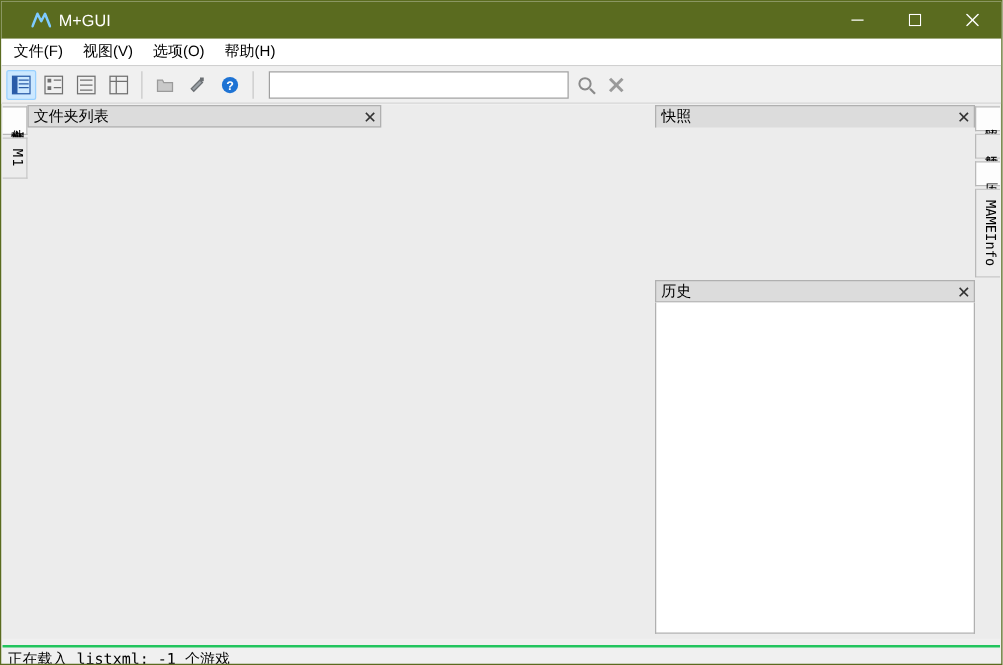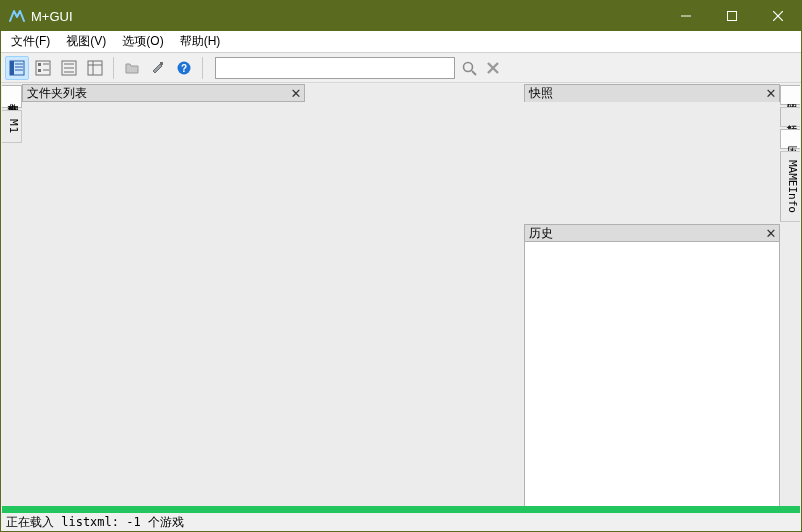--- a/index.html
+++ b/index.html
@@ -13,21 +13,21 @@
     position: relative;
     overflow: hidden;
   }
 
   
   .titlebar {
     height: 30px;
     background: #5a6b1f;
     color: #fff;
     display: flex; align-items: center;
-    padding-left: 8px;
+    padding-left: 24px;
   }
   .titlebar .appicon { width: 16px; height: 16px; margin-right: 6px; }
   .titlebar .title { font-size: 13px; flex: 0 0 auto; }
   .titlebar .spacer { flex: 1; }
   .winbtns { display: flex; height: 100%; }
   .winbtn {
     width: 46px; height: 30px;
     display: flex; align-items: center; justify-content: center;
     color: #fff;
   }
@@ -169,23 +169,23 @@
   
   #pane-folders {
     border: none;
   }
   #pane-folders .pane-header { border:1px solid #b0b0b0; }
 
   
   .statusbar {
     position: absolute;
     left: 1px; right: 1px; bottom: 1px;
-    height: 24px;
+    height: 14px;
     background: #f0f0f0;
-    border-top: 7px solid #22c55e;
+    border-top: 2px solid #22c55e;
     font-size: 12px;
     padding: 1px 4px;
     font-family: "SimSun", monospace;
   }
 
   .mono { font-family: "Consolas","SimSun",monospace; }
 </style>
 </head>
 <body>
 

